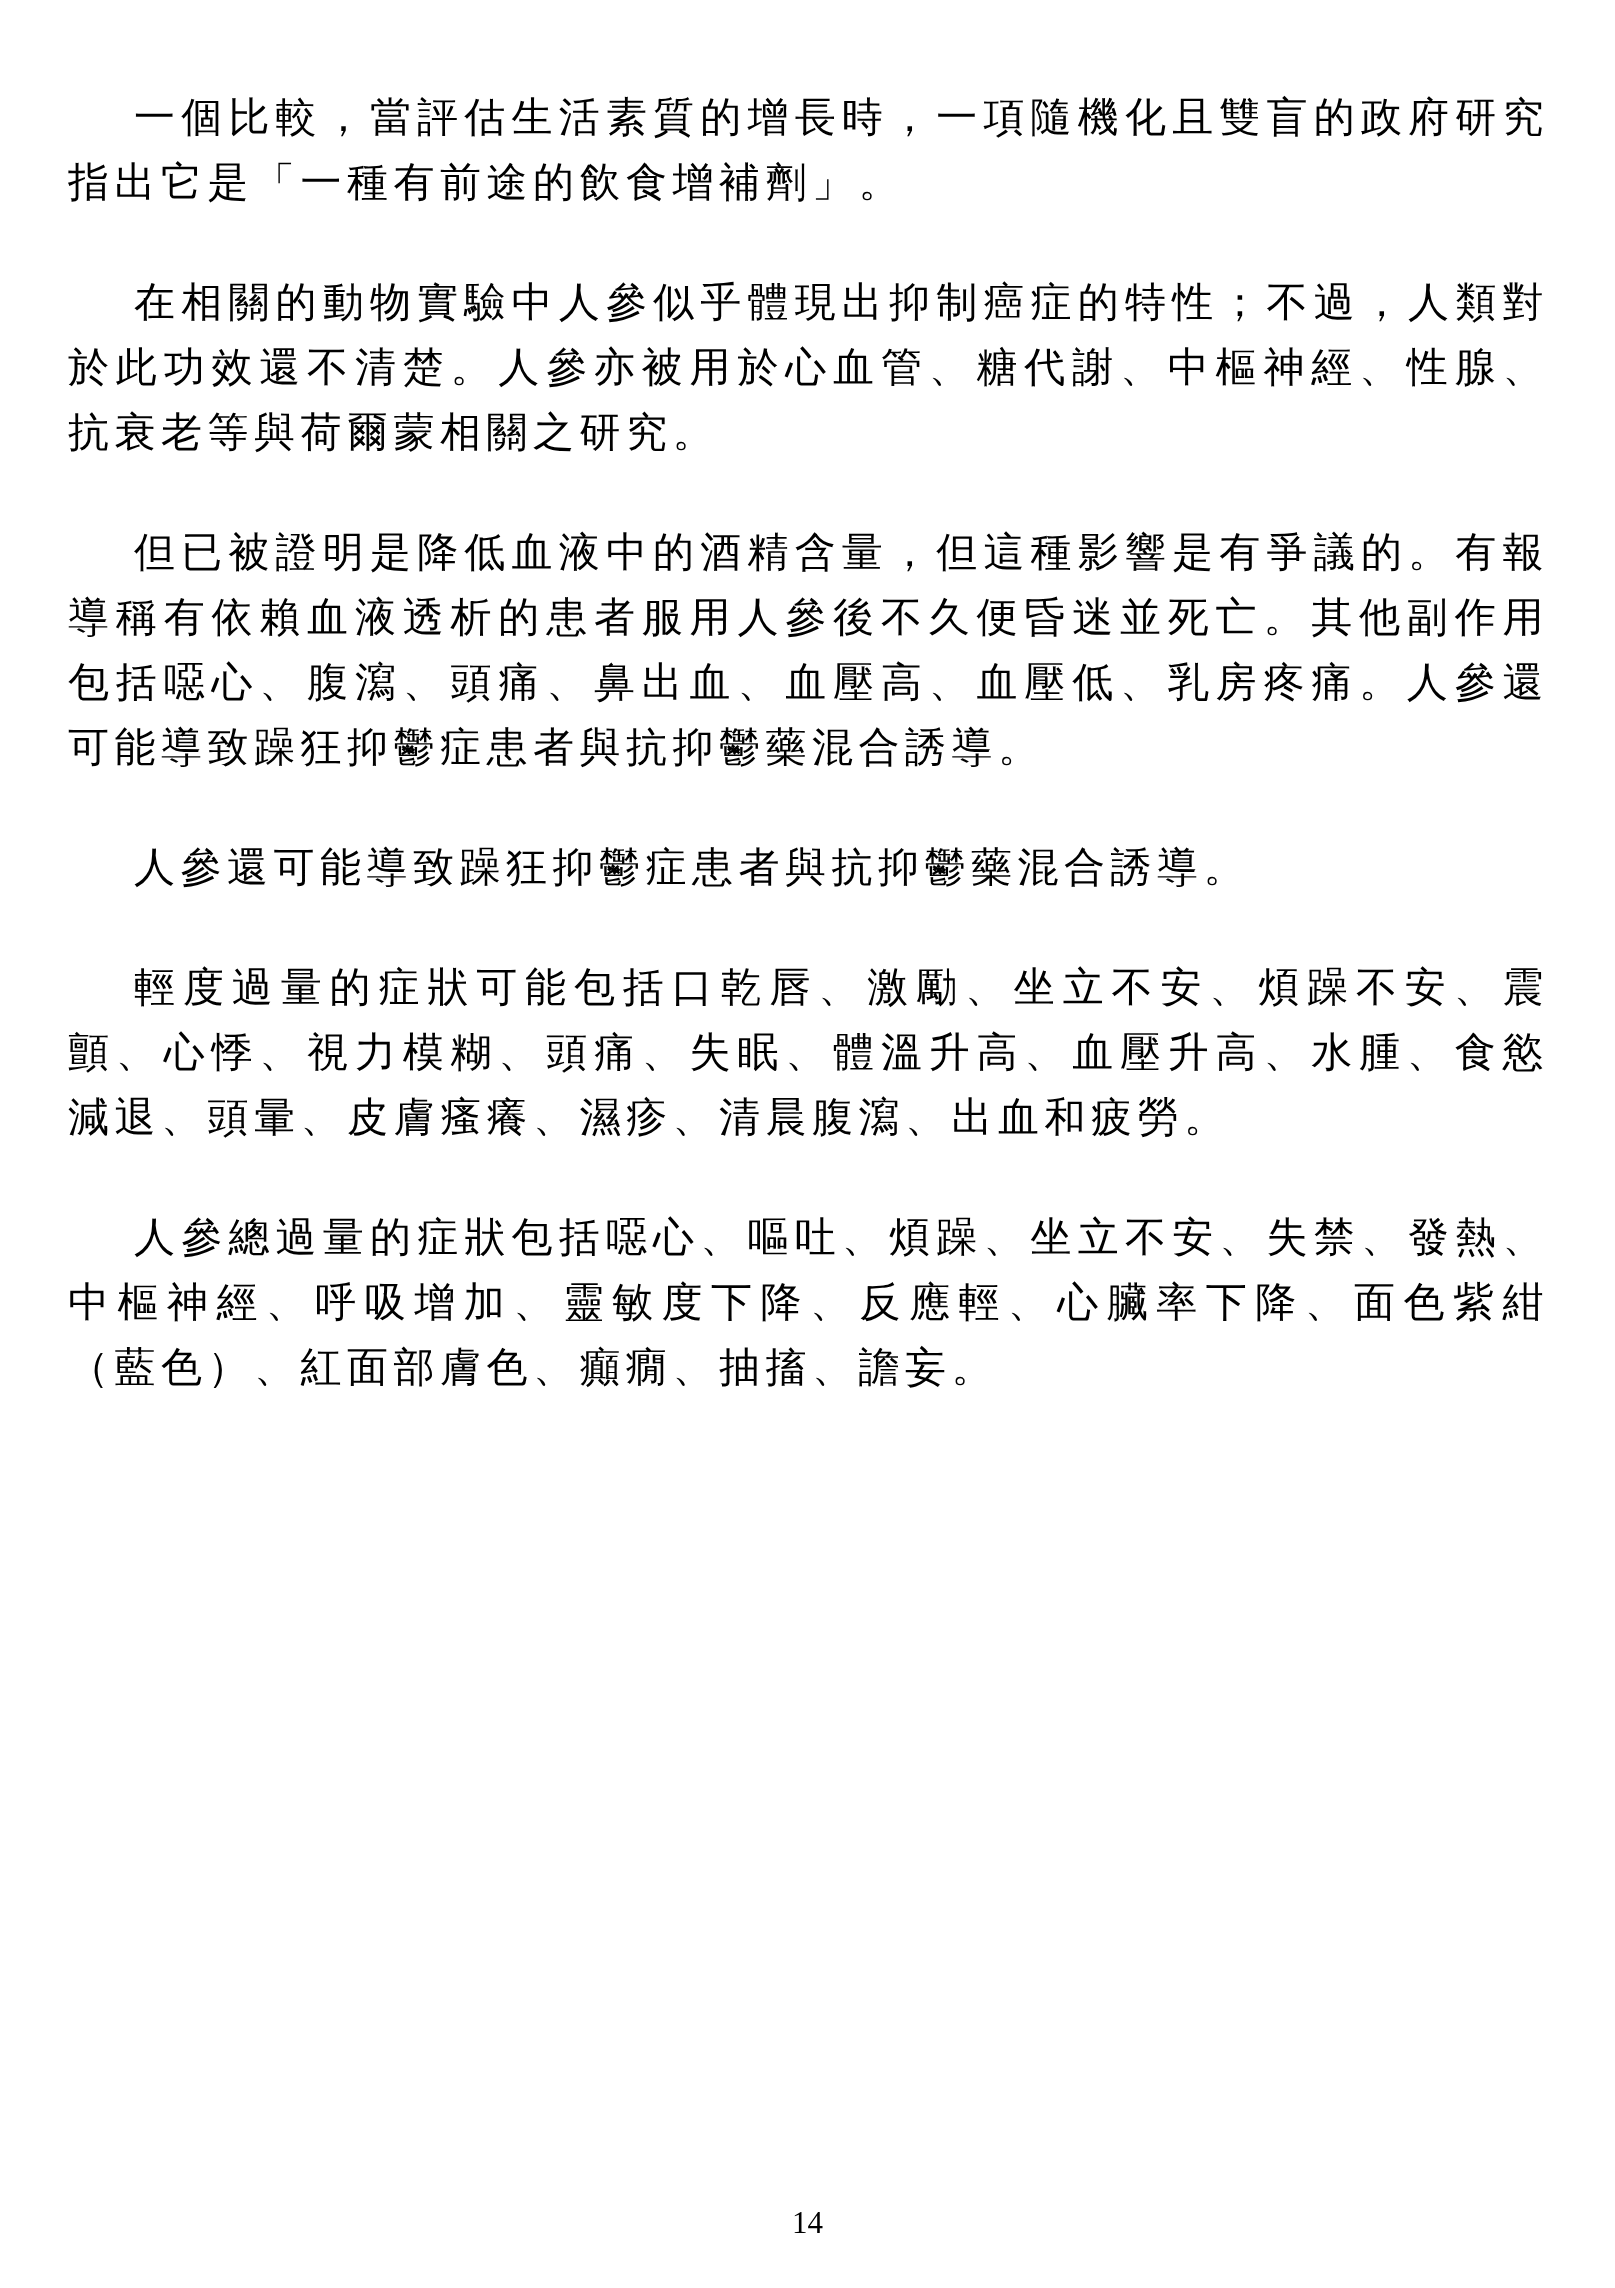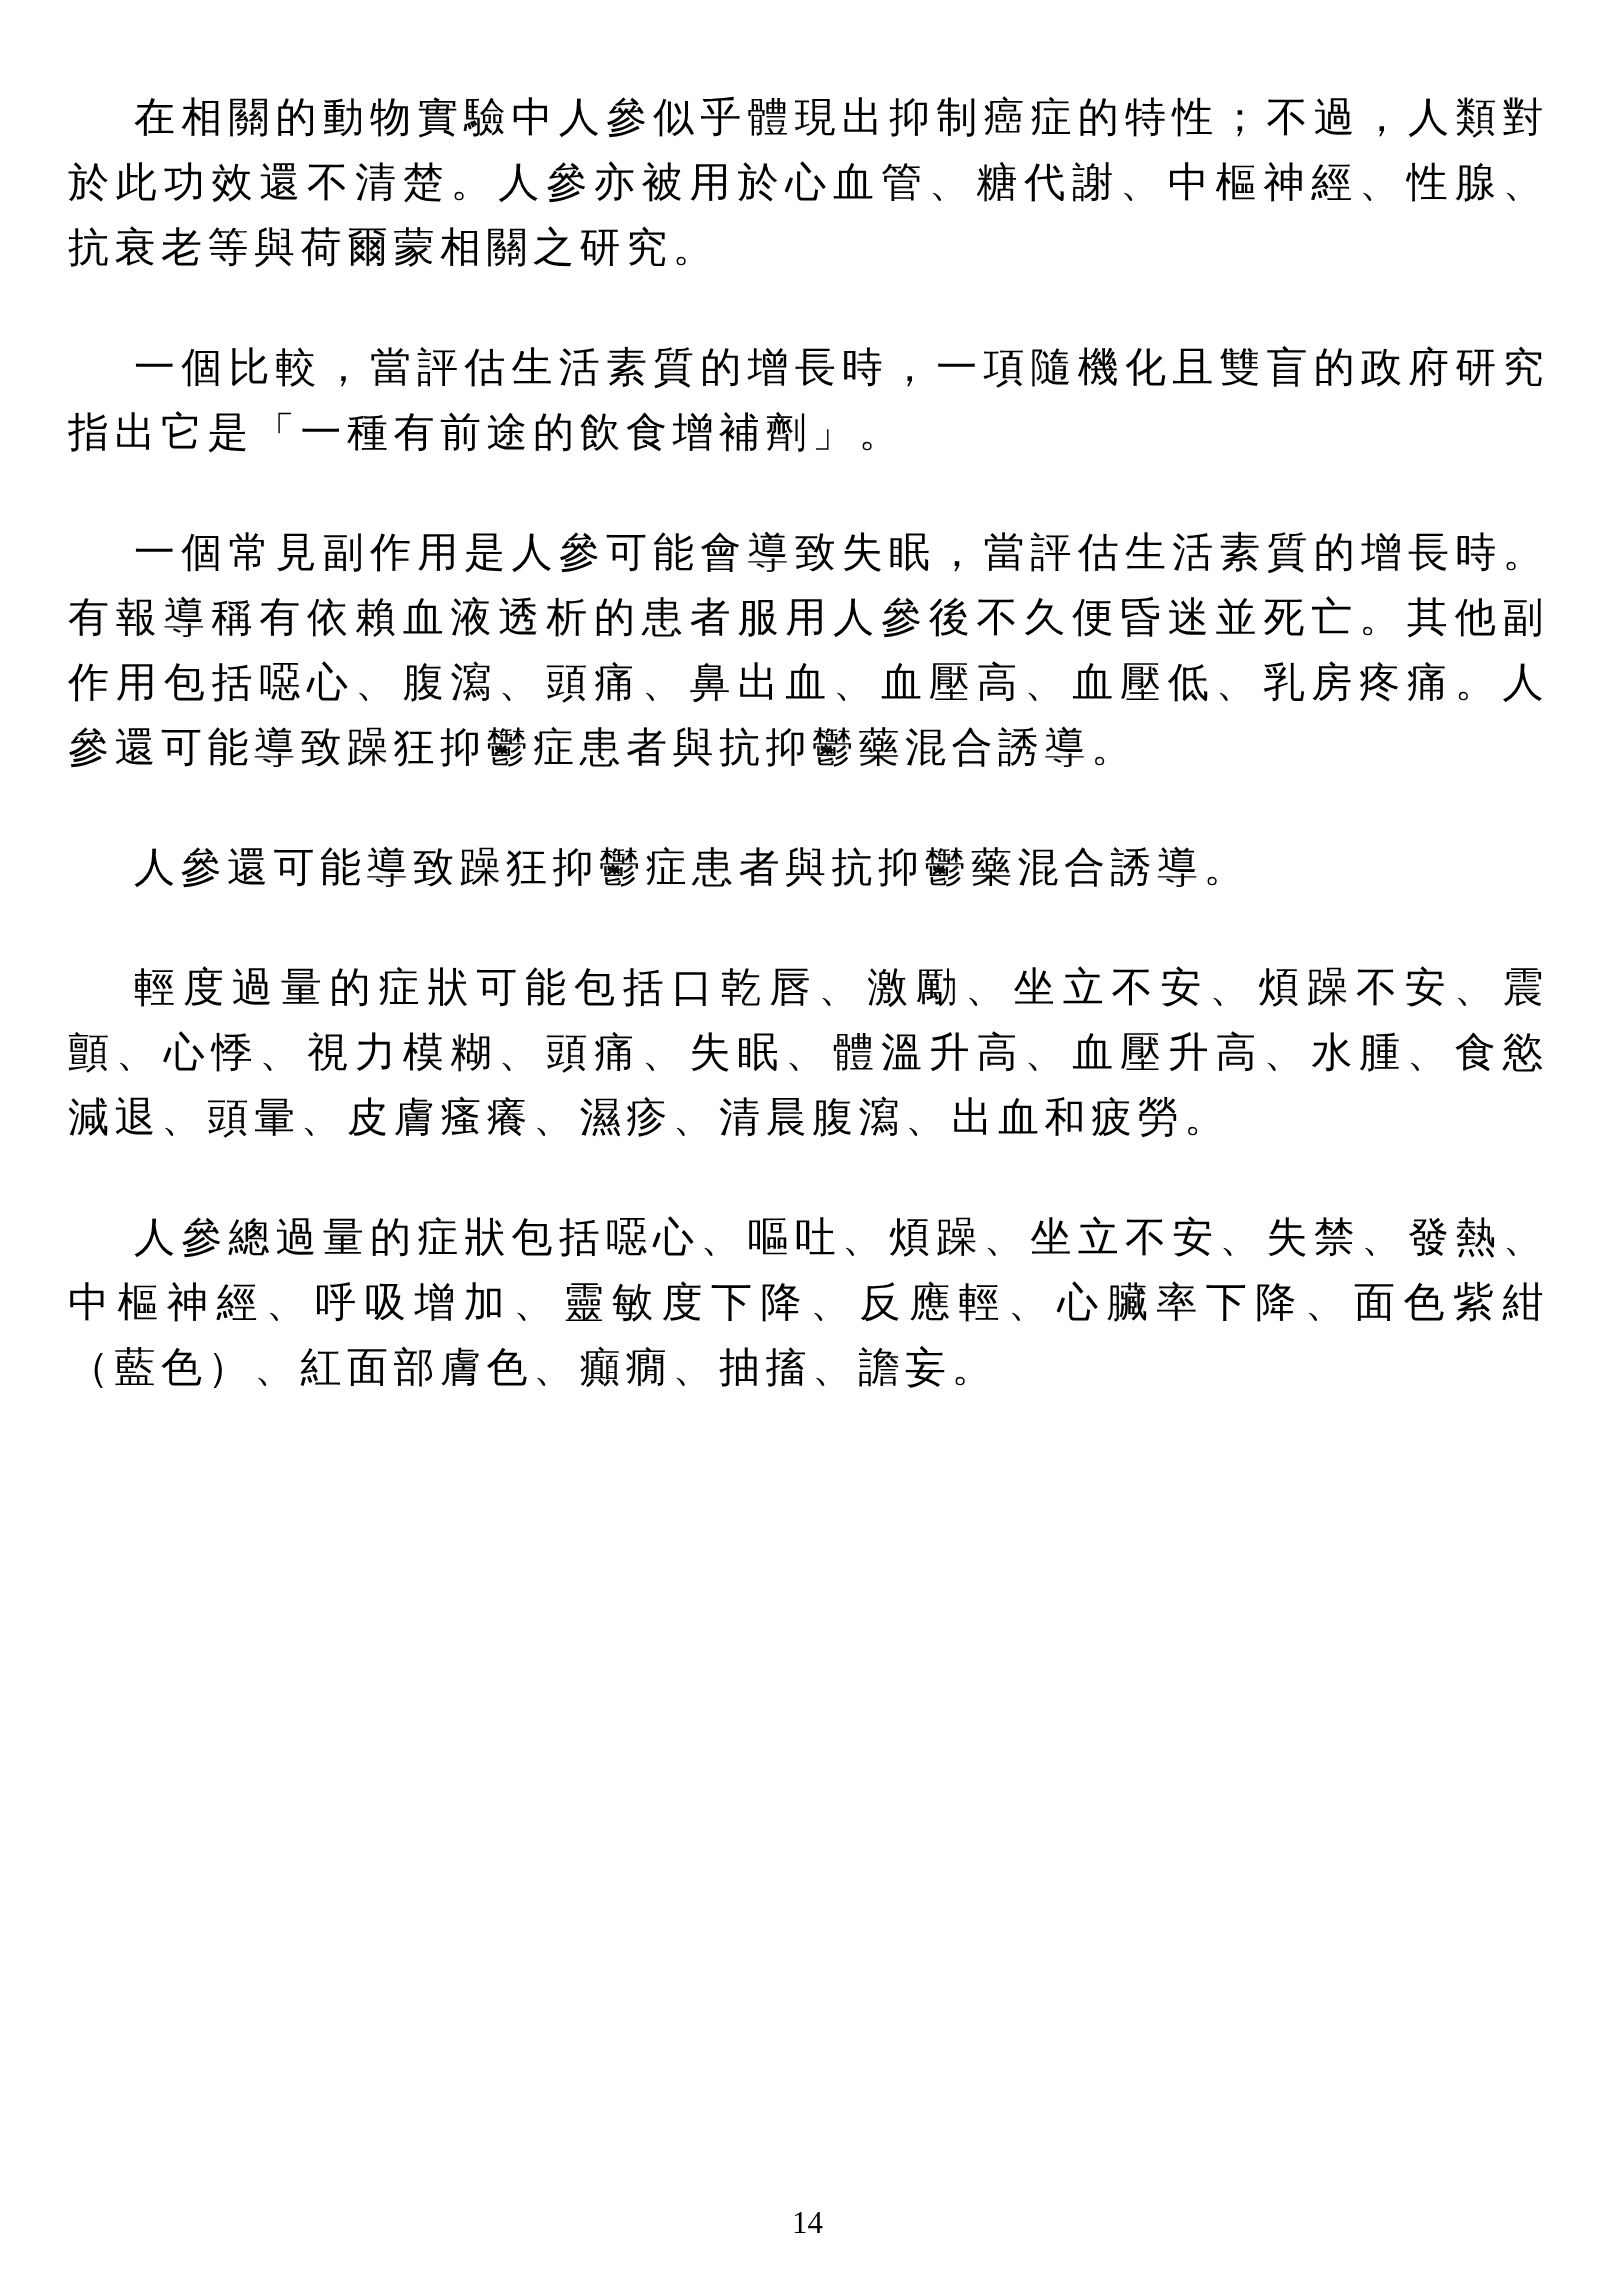--- a/index.html
+++ b/index.html
@@ -46,23 +46,23 @@
     font-size: 31px;
     color: #000000;
     font-family: "Liberation Serif", "DejaVu Serif", serif;
     text-align: right;
   }
 </style>
 </head>
 <body>
 
 <div class="page">
+  <p class="doc-paragraph">一個比較，當評估生活素質的增長時，一項隨機化且雙盲的政府研究指出它是「一種有前途的飲食增補劑」。</p>
   <p class="doc-paragraph">在相關的動物實驗中人參似乎體現出抑制癌症的特性；不過，人類對於此功效還不清楚。人參亦被用於心血管、糖代謝、中樞神經、性腺、抗衰老等與荷爾蒙相關之研究。</p>
-  <p class="doc-paragraph">一個比較，當評估生活素質的增長時，一項隨機化且雙盲的政府研究指出它是「一種有前途的飲食增補劑」。</p>
-  <p class="doc-paragraph">一個常見副作用是人參可能會導致失眠，當評估生活素質的增長時。有報導稱有依賴血液透析的患者服用人參後不久便昏迷並死亡。其他副作用包括噁心、腹瀉、頭痛、鼻出血、血壓高、血壓低、乳房疼痛。人參還可能導致躁狂抑鬱症患者與抗抑鬱藥混合誘導。</p>
+  <p class="doc-paragraph">但已被證明是降低血液中的酒精含量，但這種影響是有爭議的。有報導稱有依賴血液透析的患者服用人參後不久便昏迷並死亡。其他副作用包括噁心、腹瀉、頭痛、鼻出血、血壓高、血壓低、乳房疼痛。人參還可能導致躁狂抑鬱症患者與抗抑鬱藥混合誘導。</p>
   <p class="doc-paragraph">人參還可能導致躁狂抑鬱症患者與抗抑鬱藥混合誘導。</p>
   <p class="doc-paragraph">輕度過量的症狀可能包括口乾唇、激勵、坐立不安、煩躁不安、震顫、心悸、視力模糊、頭痛、失眠、體溫升高、血壓升高、水腫、食慾減退、頭暈、皮膚瘙癢、濕疹、清晨腹瀉、出血和疲勞。</p>
   <p class="doc-paragraph">人參總過量的症狀包括噁心、嘔吐、煩躁、坐立不安、失禁、發熱、中樞神經、呼吸增加、靈敏度下降、反應輕、心臟率下降、面色紫紺（藍色）、紅面部膚色、癲癇、抽搐、譫妄。</p>
 
   <div class="page-footer">
     <span class="page-number">14</span>
   </div>
 </div>
 
 

